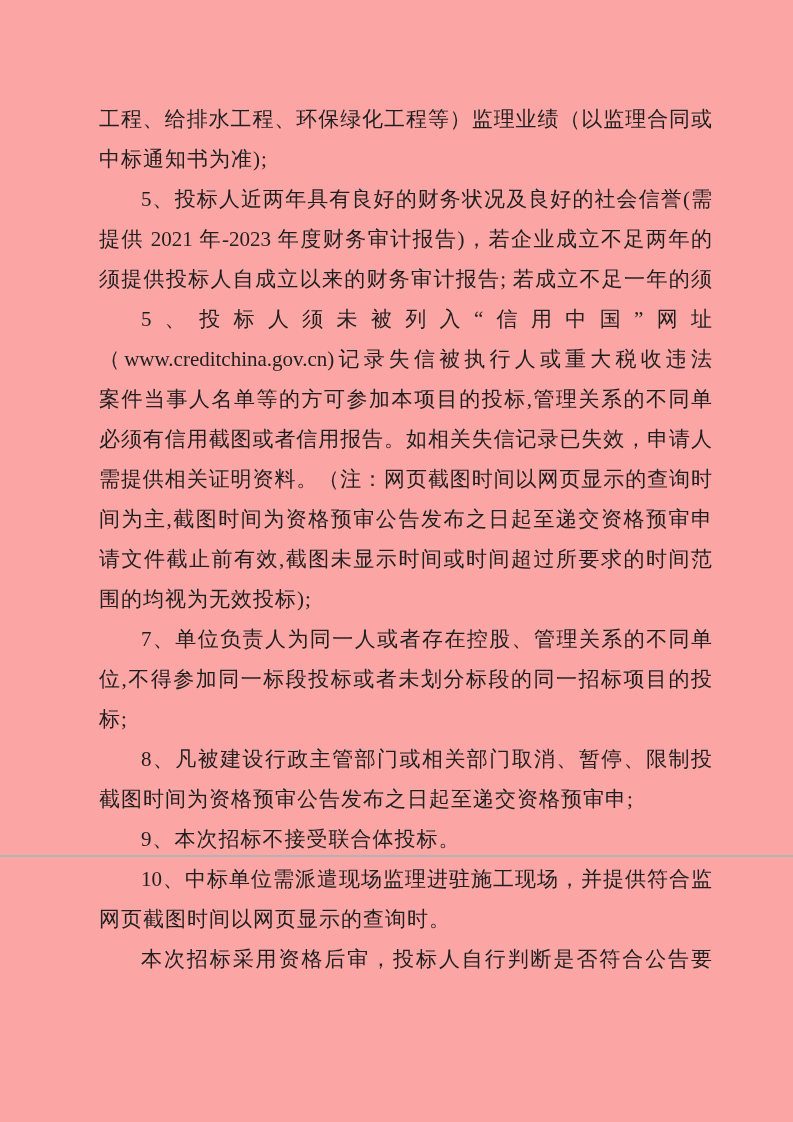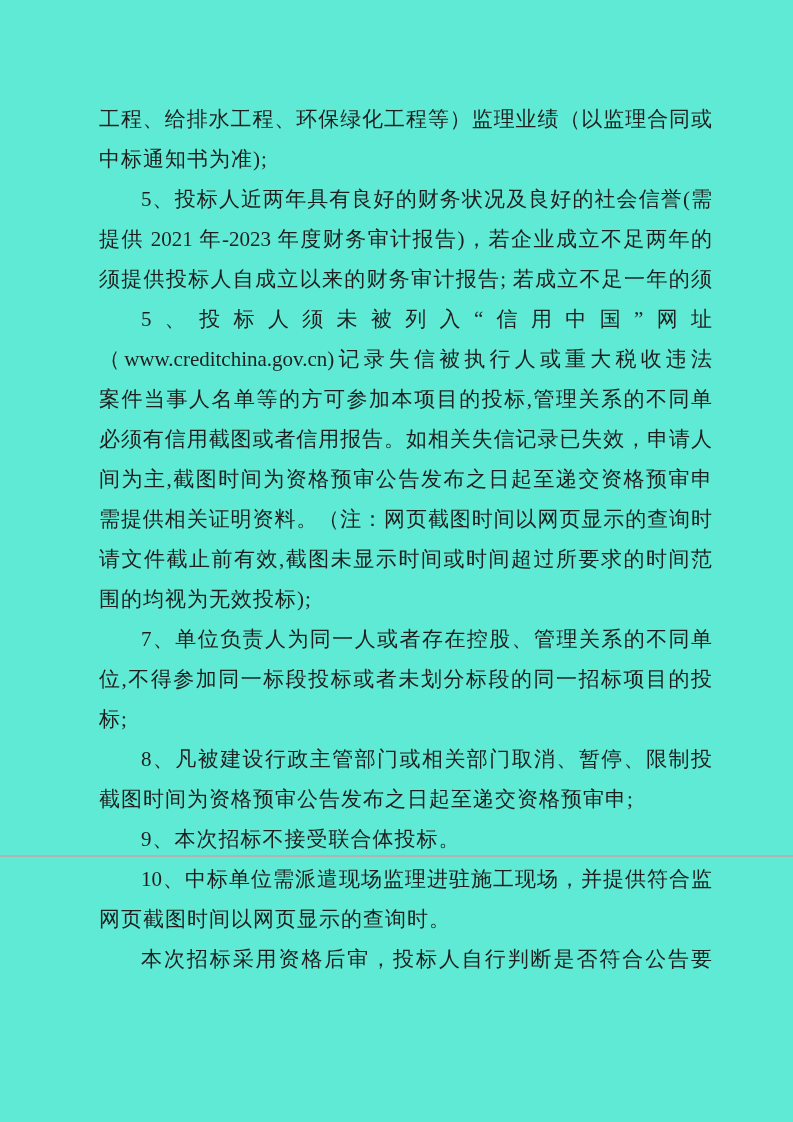--- a/index.html
+++ b/index.html
@@ -53,33 +53,33 @@
     left: 0;
     top: 855px;
     width: 793px;
     height: 2px;
     background: #b3b3b3;
   }
 </style>
 </head>
 <body>
 
-<div class="page" style="background: #5eead4;">
+<div class="page" style="background: #fca5a5;">
   <div class="content" style="color: rgb(31, 31, 31);">
       <div class="line stretch">工程、给排水工程、环保绿化工程等）监理业绩（以监理合同或</div>
       <div class="line left">中标通知书为准);</div>
       <div class="line stretch indent">5、投标人近两年具有良好的财务状况及良好的社会信誉(需</div>
       <div class="line stretch">提供 2021 年-2023 年度财务审计报告)，若企业成立不足两年的</div>
       <div class="line stretch">须提供投标人自成立以来的财务审计报告; 若成立不足一年的须</div>
       <div class="line stretch indent">5、投标人须未被列入“信用中国”网址</div>
       <div class="line stretch">（www.creditchina.gov.cn)记录失信被执行人或重大税收违法</div>
       <div class="line stretch">案件当事人名单等的方可参加本项目的投标,管理关系的不同单</div>
       <div class="line stretch">必须有信用截图或者信用报告。如相关失信记录已失效，申请人</div>
+      <div class="line stretch">需提供相关证明资料。（注：网页截图时间以网页显示的查询时</div>
       <div class="line stretch">间为主,截图时间为资格预审公告发布之日起至递交资格预审申</div>
-      <div class="line stretch">需提供相关证明资料。（注：网页截图时间以网页显示的查询时</div>
       <div class="line stretch">请文件截止前有效,截图未显示时间或时间超过所要求的时间范</div>
       <div class="line left">围的均视为无效投标);</div>
       <div class="line stretch indent">7、单位负责人为同一人或者存在控股、管理关系的不同单</div>
       <div class="line stretch">位,不得参加同一标段投标或者未划分标段的同一招标项目的投</div>
       <div class="line left">标;</div>
       <div class="line stretch indent">8、凡被建设行政主管部门或相关部门取消、暂停、限制投</div>
       <div class="line left">截图时间为资格预审公告发布之日起至递交资格预审申;</div>
       <div class="line left indent">9、本次招标不接受联合体投标。</div>
       <div class="line stretch indent">10、中标单位需派遣现场监理进驻施工现场，并提供符合监</div>
       <div class="line left">网页截图时间以网页显示的查询时。</div>

